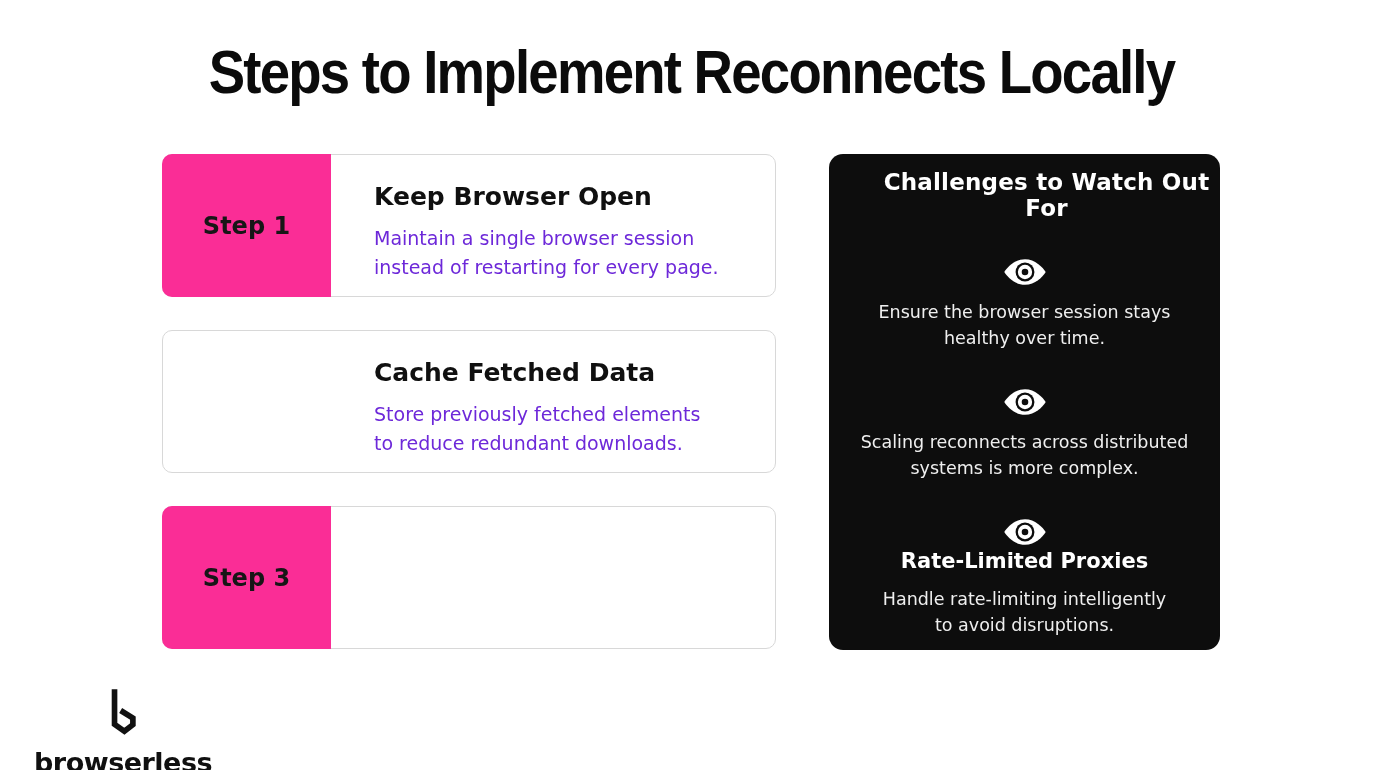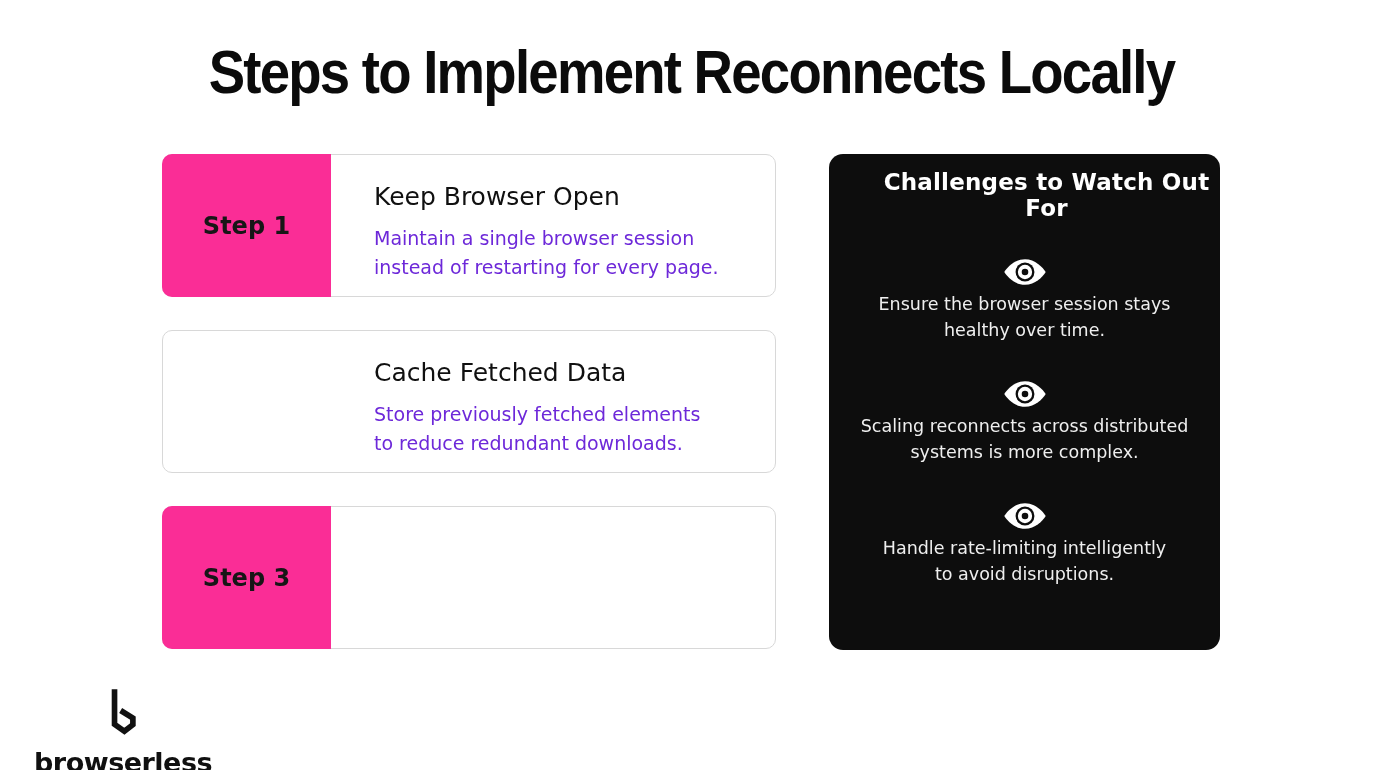--- a/index.html
+++ b/index.html
@@ -53,21 +53,21 @@
     display:flex;
     align-items:center;
     justify-content:center;
     font-size:24px;
     font-weight:bold;
     color:#161616;
   }
   .step-body { margin-left:169px; padding:27px 18px 0 42px; }
   .step-title {
     font-size:25px;
-    font-weight:normal;
+    font-weight:bold;
     color:#101010;
     margin-bottom:13px;
   }
   .step-desc {
     font-size:19px;
     color:#6d28d9;
     line-height:1.52;
     white-space:pre-line;
   }
 
@@ -89,21 +89,21 @@
     padding-left:44px;
   }
   .challenge { margin-top:37px; }
   .challenge:first-of-type { margin-top:12px; }
   .challenge .eye { display:block; margin:0 auto 3px auto; }
   .challenge-title {
     font-size:21px;
     font-weight:bold;
   }
   .challenge-desc {
-    margin-top:6px;
+    margin-top:14px;
     font-size:17.5px;
     color:#efefef;
     line-height:1.46;
     white-space:pre-line;
   }
 
   
   .footer {
     position:absolute;
     left:34px; top:686px;
@@ -171,20 +171,21 @@
     <div class="challenge-desc">Scaling reconnects across distributed
 systems is more complex.</div>
   </div>
 
   <div class="challenge">
     <svg class="eye" width="44" height="28" viewBox="0 0 48 30">
       <path d="M24 1 C13 1 4.6 9.8 1.4 15 C4.6 20.2 13 29 24 29 C35 29 43.4 20.2 46.6 15 C43.4 9.8 35 1 24 1 Z" fill="#ffffff"></path>
       <circle cx="24" cy="15" r="10.3" fill="#0d0d0d"></circle>
       <circle cx="24" cy="15" r="5.7" fill="none" stroke="#ffffff" stroke-width="4.2"></circle>
     </svg>
+    <div class="challenge-title">Rate-Limited Proxies</div>
     <div class="challenge-desc">Handle rate-limiting intelligently
 to avoid disruptions.</div>
   </div>
 </div>
 
 <div class="footer">
   <svg width="32" height="50" viewBox="0 0 34 52">
     <path d="M8 3 L8 40 L18.5 47.5 L27.5 40.5 L27.5 33.5 L14.5 25.5" fill="none" stroke="#111111" stroke-width="6" stroke-linejoin="miter" stroke-linecap="butt"></path>
   </svg>
   <span class="logo-text">browserless</span>

